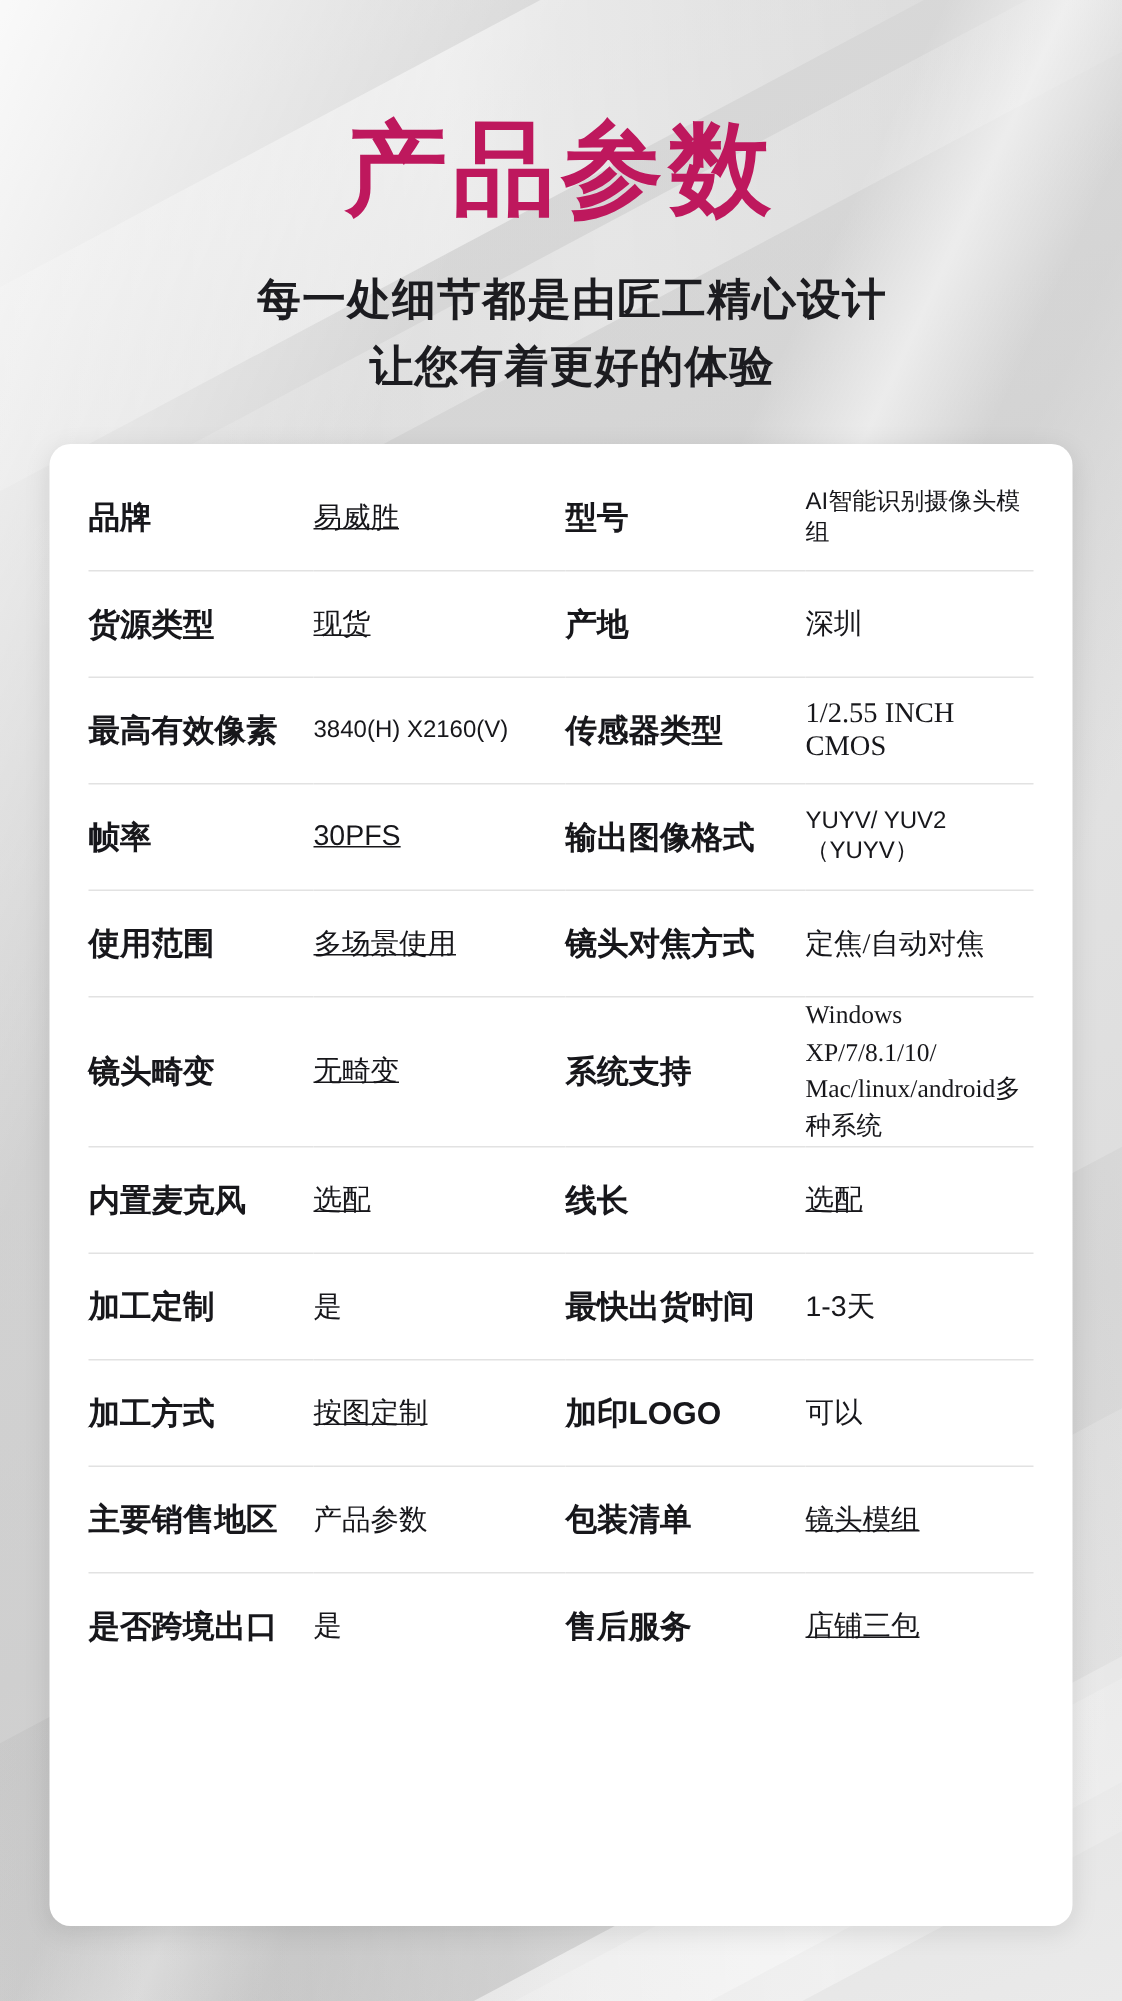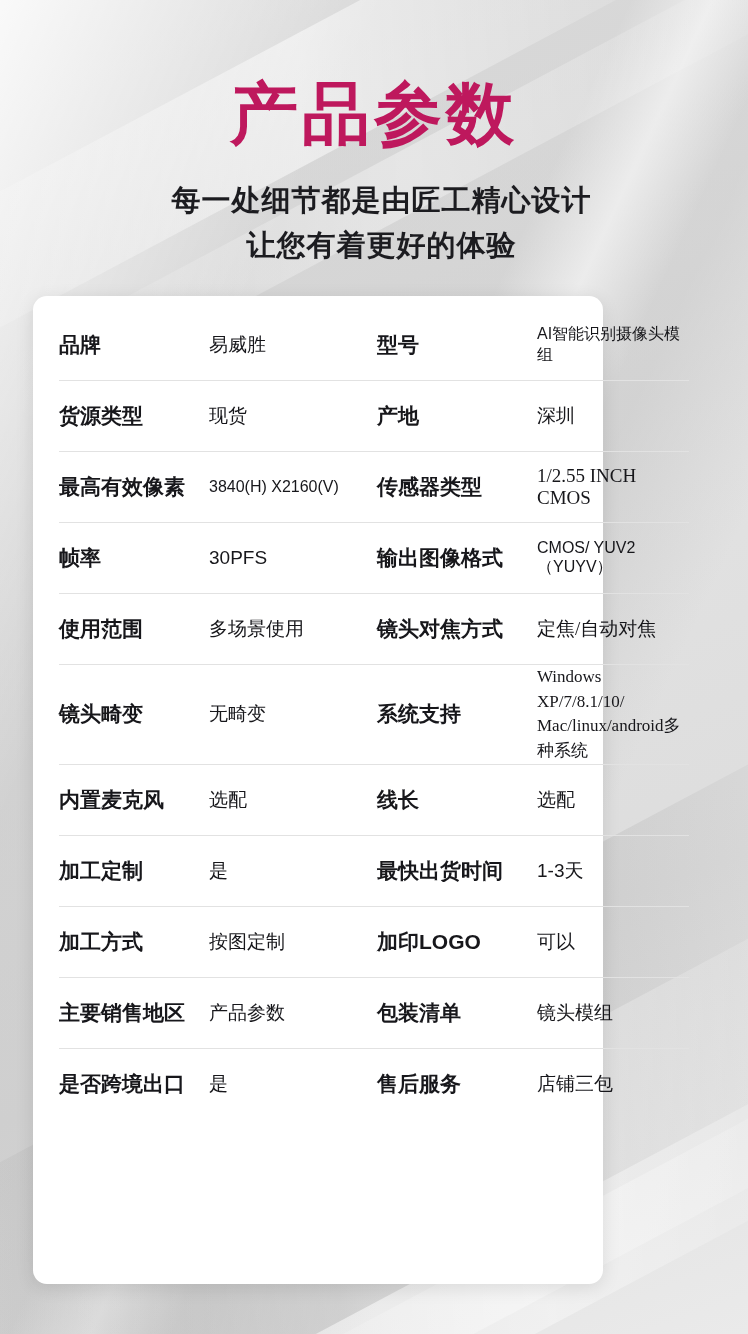--- a/index.html
+++ b/index.html
@@ -74,21 +74,21 @@
     line-height: 1.55;
     letter-spacing: 1px;
     margin-left: 15px;
   }
 
   
   .card {
     position: absolute;
     left: 33px;
     top: 296px;
-    width: 570px;
+    width: 682px;
     height: 988px;
     background: #ffffff;
     border-radius: 14px;
     box-shadow: 0 4px 18px rgba(0,0,0,0.10);
     box-sizing: border-box;
     padding: 14px 26px 26px 26px;
   }
 
   table.spec {
     width: 100%;
@@ -122,21 +122,21 @@
   
   col.c1 { width: 150px; }
   col.c2 { width: 168px; }
   col.c3 { width: 160px; }
   col.c4 { width: 152px; }
 
   .val.small { font-size: 16px; }
   .val.multiline { font-size: 17px; line-height: 1.45; white-space: normal; font-family: Liberation Serif, serif; }
   .pad-l { padding-left: 6px; }
   .pad-l2 { padding-left: 12px; font-family: Liberation Serif, serif; }
-  .pad-l3 { padding-left: 20px; }
+  .pad-l3 { padding-left: 20px; text-decoration: underline; }
   .pad-l4 { padding-left: 30px; }
 </style>
 </head>
 <body>
 
 <div class="bg"></div>
 <div class="bg-streak streak-a"></div>
 <div class="bg-streak streak-b"></div>
 <div class="bg-dark"></div>
 <div class="bg-streak streak-c"></div>
@@ -176,21 +176,21 @@
         <tr>
           <td class="lbl">最高有效像素</td>
           <td class="val small">3840(H) X2160(V)</td>
           <td class="lbl">传感器类型</td>
           <td class="val pad-l2">1/2.55 INCH CMOS</td>
         </tr>
         <tr>
           <td class="lbl">帧率</td>
           <td class="val pad-l3">30PFS</td>
           <td class="lbl">输出图像格式</td>
-          <td class="val small pad-l">CMOS/ YUV2（YUYV）</td>
+          <td class="val small pad-l">YUYV/ YUV2（YUYV）</td>
         </tr>
         <tr>
           <td class="lbl">使用范围</td>
           <td class="val pad-l3">多场景使用</td>
           <td class="lbl">镜头对焦方式</td>
           <td class="val pad-l2">定焦/自动对焦</td>
         </tr>
         <tr>
           <td class="lbl">镜头畸变</td>
           <td class="val pad-l3">无畸变</td>

